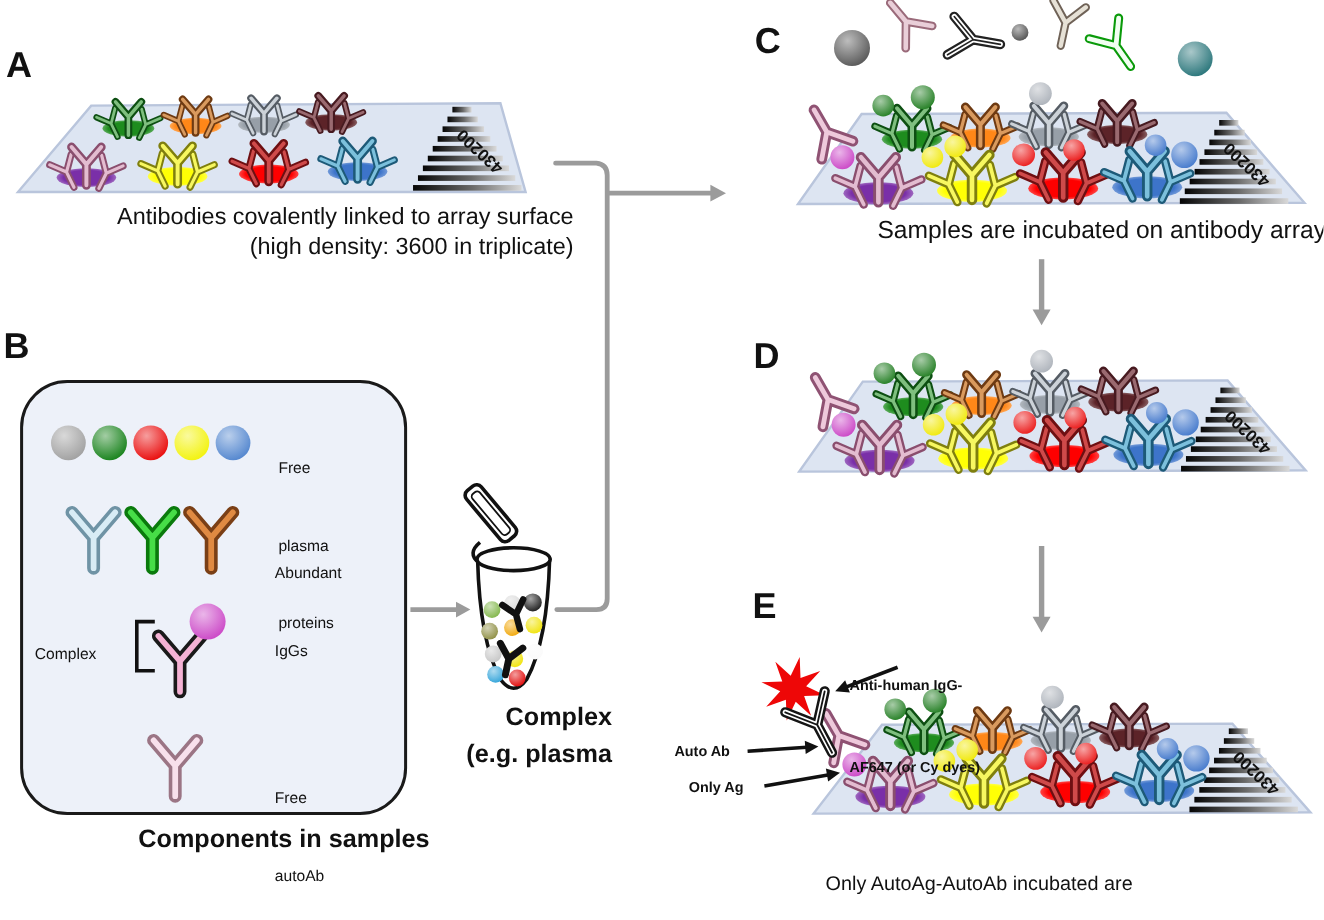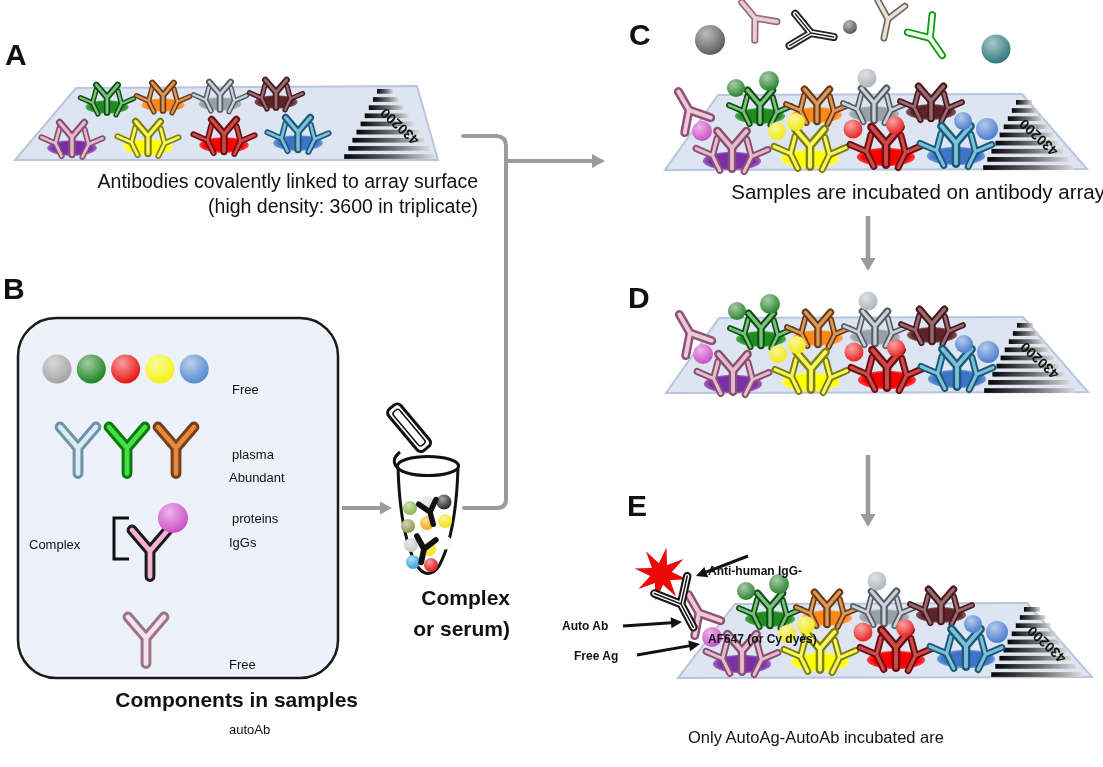--- a/index.html
+++ b/index.html
@@ -888,33 +888,33 @@
   </div>
   <div class="txt blbl" style="left:29px;top:534px">Complex</div>
   <div class="txt blbl" style="left:229px;top:611px">
     <div>Free</div>
     <div>autoAb</div>
   </div>
   <div class="txt bigb center" style="left:28px;top:685px;width:330px">Components in samples</div>
 
   <div class="txt bigb center" style="left:348px;top:583px;width:162px">
     <div>Complex</div>
-    <div>or serum)</div>
+    <div>(e.g. plasma</div>
   </div>
 
   <div class="txt capC center" style="left:645px;top:180px;width:460px">Samples are incubated on antibody array</div>
 
   <div class="txt capD" style="left:708px;top:402px">
   </div>
 
   <div class="txt capE" style="left:688px;top:685px">
     <div>Only AutoAg-AutoAb incubated are</div>
     
     
   </div>
 
   <div class="txt elbl" style="left:708px;top:515px">
     <div>Anti-human IgG-</div>
     <div>AF647 (or Cy dyes)</div>
   </div>
   <div class="txt elbl" style="left:562px;top:615px">Auto Ab</div>
-  <div class="txt elbl" style="left:574px;top:645px">Free Ag</div>
+  <div class="txt elbl" style="left:574px;top:645px">Only Ag</div>
 </div>
 
 </body></html>

